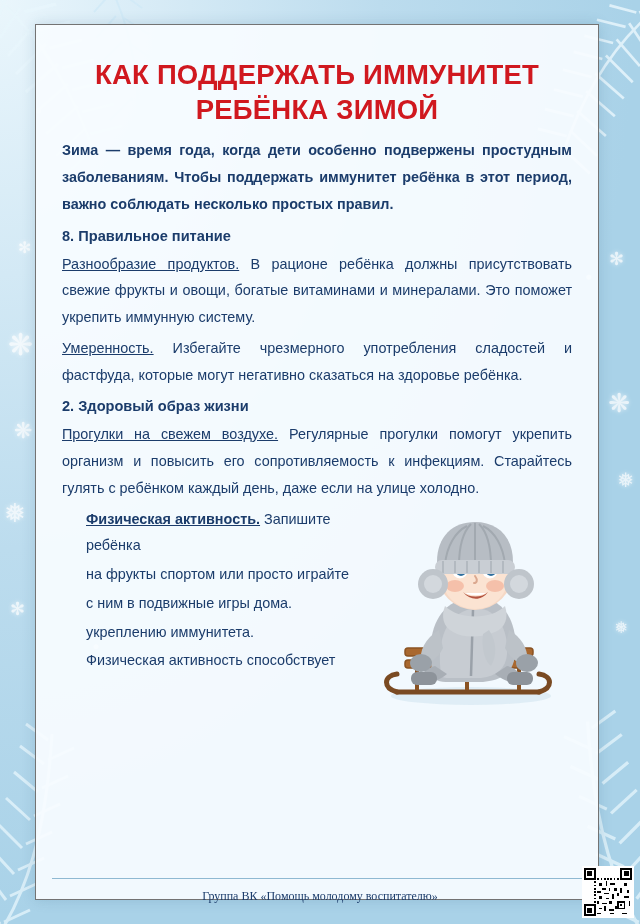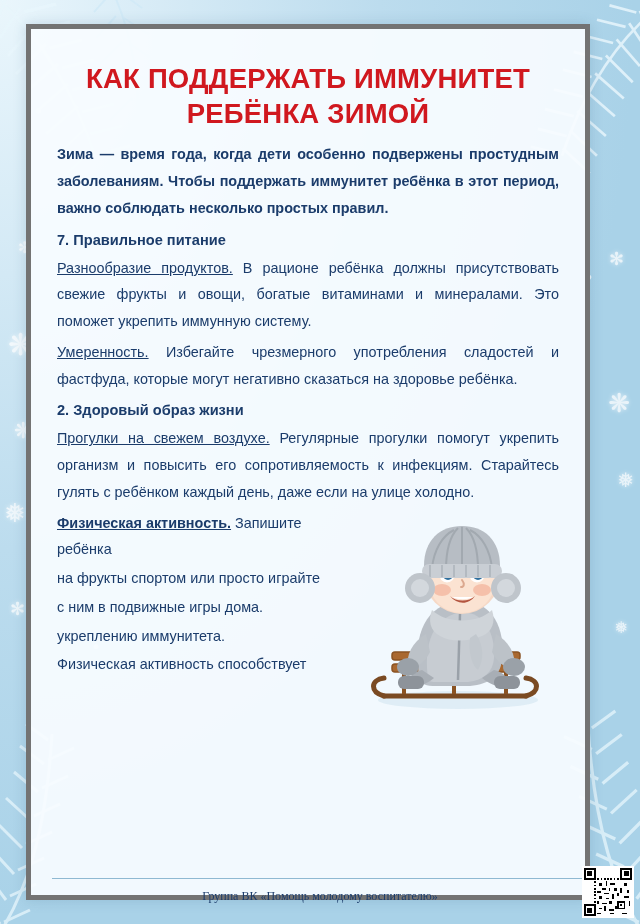--- a/index.html
+++ b/index.html
@@ -38,26 +38,26 @@
     color: #ffffff;
     opacity: 0.75;
     font-size: 20px;
     line-height: 1;
     text-shadow: 0 0 4px rgba(255,255,255,0.9);
   }
 
   
   .sheet {
     position: absolute;
-    left: 26px;
+    left: 35px;
     top: 24px;
     width: 564px;
     height: 876px;
     background: rgba(248, 252, 255, 0.93);
-    border: 5px solid #737373;
+    border: 1px solid #737373;
     box-shadow: 0 0 12px rgba(40, 90, 120, 0.18);
     padding: 22px 26px 0 26px;
     overflow: hidden;
   }
 
   h1.title {
     margin: 10px 0 4px 0;
     color: #d0181f;
     font-size: 27.5px;
     line-height: 1.28;
@@ -93,20 +93,21 @@
   .flow-img {
     float: right;
     width: 215px;
     height: 205px;
     margin: 0 -6px 0 10px;
     position: relative;
   }
   p.para.narrow {
     text-align: left;
     margin-bottom: 2px;
+    margin-left: 24px;
   }
 
   
   .footer {
     position: absolute;
     left: 38px;
     right: 38px;
     bottom: 10px;
     height: 36px;
     display: flex;
@@ -212,21 +213,21 @@
 
 <div class="sheet">
 
   <h1 class="title">
     <span>КАК ПОДДЕРЖАТЬ ИММУНИТЕТ</span>
     <span class="line2">РЕБЁНКА ЗИМОЙ</span>
   </h1>
 
   <p class="para lead">Зима — время года, когда дети особенно подвержены простудным заболеваниям. Чтобы поддержать иммунитет ребёнка в этот период, важно соблюдать несколько простых правил.</p>
 
-  <h2 class="section">7. Правильное питание</h2>
+  <h2 class="section">8. Правильное питание</h2>
 
   <p class="para">
     <span class="u">Разнообразие продуктов.</span><span> В рационе ребёнка должны присутствовать свежие фрукты и овощи, богатые витаминами и минералами. Это поможет укрепить иммунную систему.</span>
   </p>
 
 
   <p class="para">
     <span class="u">Умеренность.</span><span> Избегайте чрезмерного употребления сладостей и фастфуда, которые могут негативно сказаться на здоровье ребёнка.</span>
   </p>
 

